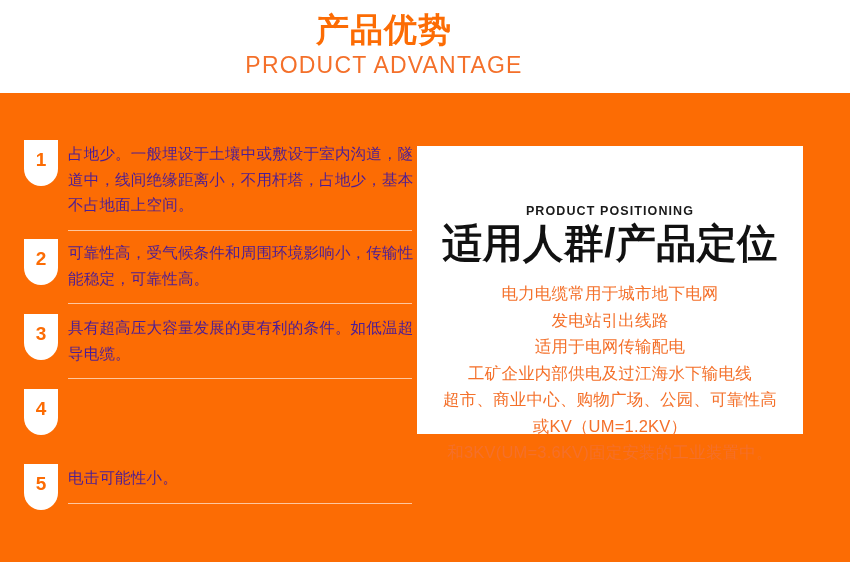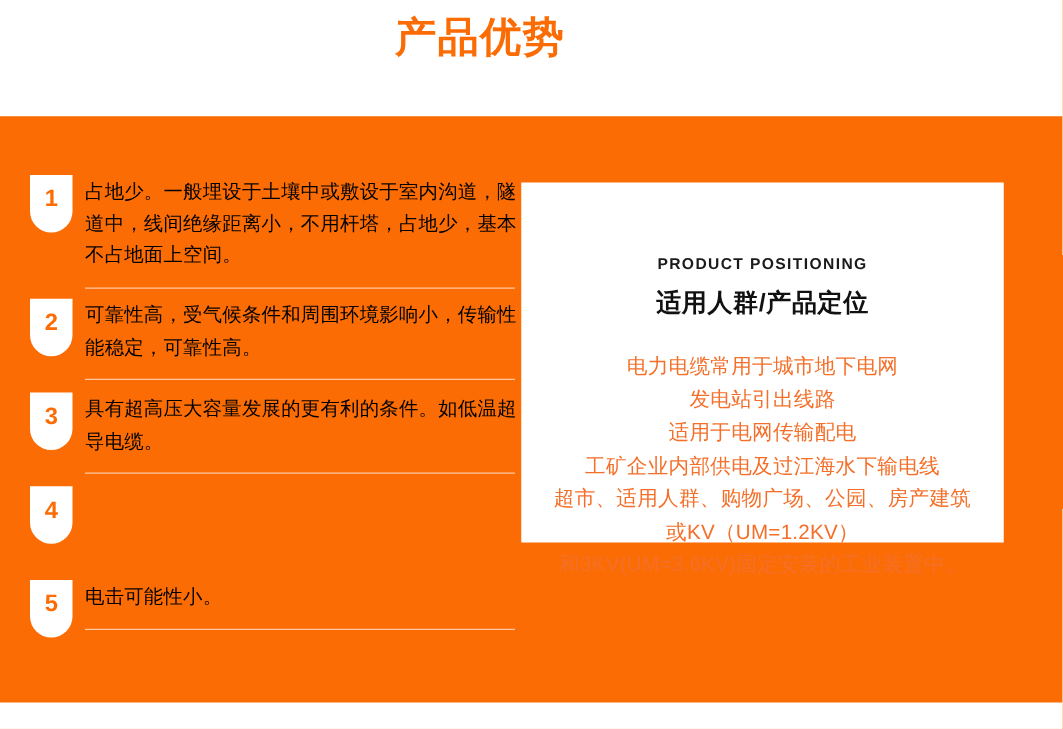--- a/index.html
+++ b/index.html
@@ -74,21 +74,21 @@
     font-weight: 700;
     line-height: 1;
     padding-bottom: 7px;
   }
   .adv-body {
     flex: 1 1 auto;
     margin-left: 10px;
     padding-top: 1px;
   }
   .adv-text {
-    color: #000000;
+    color: #4c1d95;
     font-size: 15.5px;
     line-height: 25.5px;
     font-weight: 500;
     letter-spacing: 0.2px;
   }
   .adv-rule {
     height: 1px;
     background: rgba(255,255,255,0.62);
     width: 344px;
     margin-top: 12px;
@@ -106,21 +106,21 @@
     padding-top: 56px;
   }
   .card-eyebrow {
     font-size: 12.5px;
     font-weight: 700;
     color: #1a1a1a;
     letter-spacing: 1.1px;
     line-height: 18px;
   }
   .card-title {
-    font-size: 20px;
+    font-size: 40px;
     font-weight: 700;
     color: #111111;
     letter-spacing: 0.5px;
     line-height: 42px;
     margin-top: 2px;
   }
   .card-lines {
     margin-top: 16px;
   }
   .card-line {
@@ -130,20 +130,21 @@
     line-height: 26.5px;
     letter-spacing: 0.2px;
     white-space: nowrap;
   }
 </style>
 </head>
 <body>
 
 <div class="header">
   <div class="header-title">产品优势</div>
+  <div class="header-subtitle">PRODUCT ADVANTAGE</div>
 </div>
 
 <div class="band">
 
   <div class="adv-list">
 
     <div class="adv-item" style="top:47px;">
       <div class="badge">1</div>
       <div class="adv-body">
         <div class="adv-text">占地少。一般埋设于土壤中或敷设于室内沟道，隧道中，线间绝缘距离小，不用杆塔，占地少，基本不占地面上空间。</div>
@@ -182,19 +183,19 @@
   </div>
 
   <div class="card">
     <div class="card-eyebrow">PRODUCT POSITIONING</div>
     <div class="card-title">适用人群/产品定位</div>
     <div class="card-lines">
       <div class="card-line">电力电缆常用于城市地下电网</div>
       <div class="card-line">发电站引出线路</div>
       <div class="card-line">适用于电网传输配电</div>
       <div class="card-line">工矿企业内部供电及过江海水下输电线</div>
-      <div class="card-line">超市、适用人群、购物广场、公园、房产建筑</div>
+      <div class="card-line">超市、商业中心、购物广场、公园、可靠性高</div>
       <div class="card-line">或KV（UM=1.2KV）</div>
       <div class="card-line">和3KV(UM=3.6KV)固定安装的工业装置中。</div>
     </div>
   </div>
 
 </div>
 
 </body></html>

